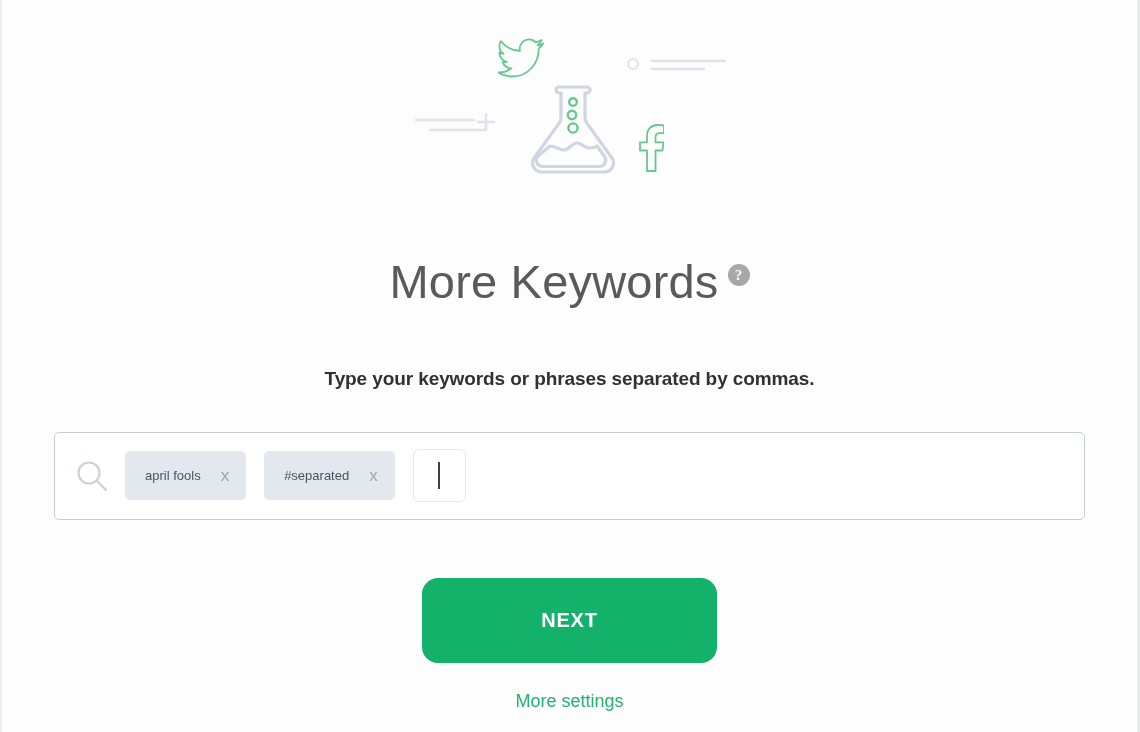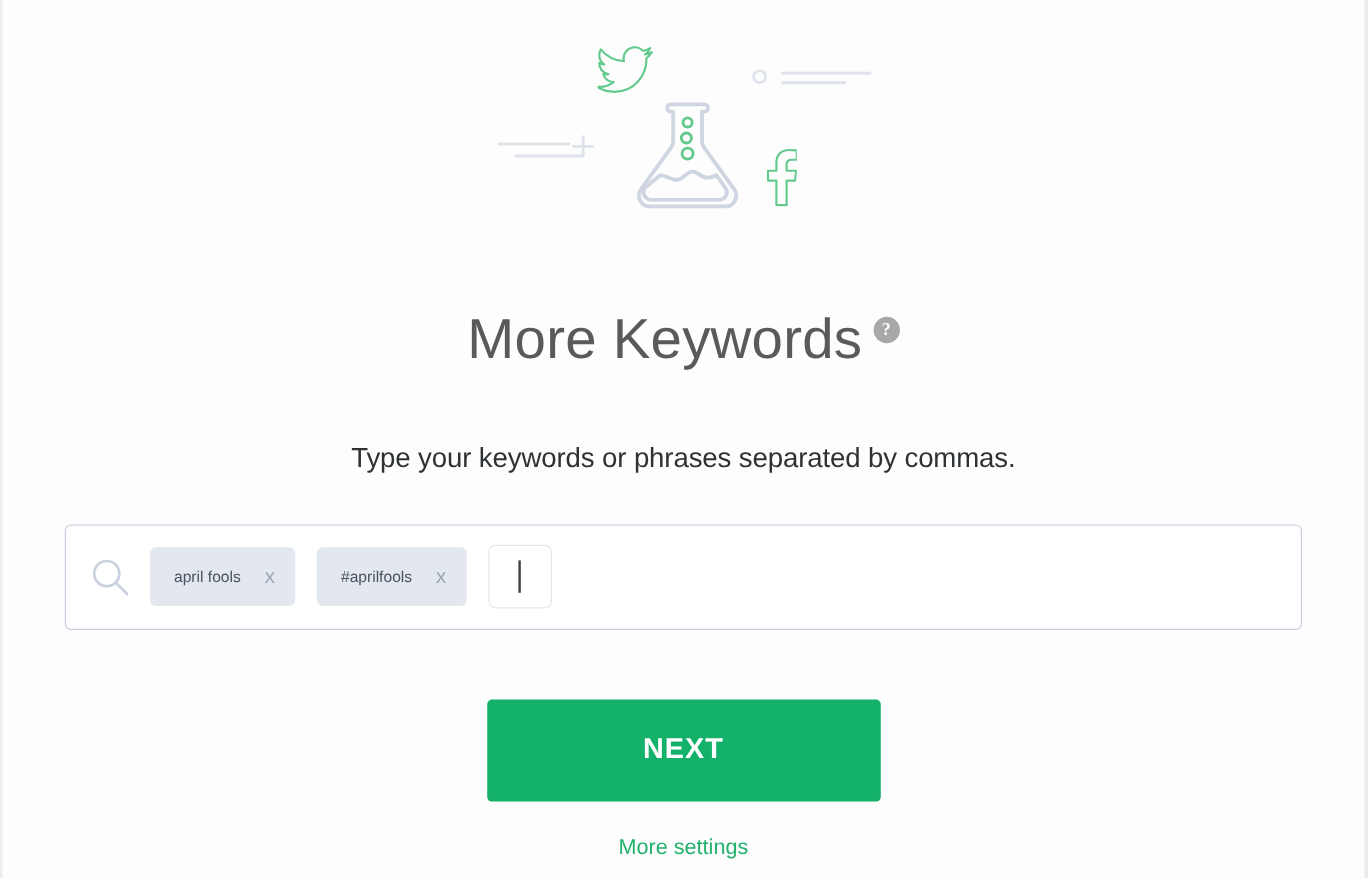--- a/index.html
+++ b/index.html
@@ -59,22 +59,22 @@
     color: #fdfdfd;
     font-size: 15px;
     font-weight: bold;
     line-height: 22px;
     text-align: center;
     font-family: "Liberation Serif", serif;
     cursor: pointer;
   }
   .subtitle {
     text-align: center;
-    font-size: 23px;
-    font-weight: normal;
+    font-size: 19px;
+    font-weight: bold;
     color: #2f3234;
     margin-top: 31px;
     letter-spacing: -0.1px;
   }
 
   
   .search-box {
     margin: 42px 52px 0 52px;
     height: 88px;
     border: 1.5px solid #c5cedd;
@@ -128,27 +128,27 @@
     width: 2px;
     height: 27px;
     background: #3c3f47;
   }
 
   
   .actions { text-align: center; }
   .next-button {
     display: block;
     margin: 58px auto 0 auto;
-    width: 328px;
+    width: 295px;
     height: 85px;
     background: #14b16b;
     border: none;
-    border-radius: 4px;
+    border-radius: 16px;
     color: #ffffff;
-    font-size: 24px;
+    font-size: 20px;
     font-weight: bold;
     letter-spacing: 0.8px;
     font-family: "Liberation Sans", sans-serif;
     cursor: pointer;
   }
   .more-settings {
     display: inline-block;
     margin-top: 28px;
     font-size: 18px;
     color: #23b26d;
@@ -214,21 +214,21 @@
       <line x1="21.5" y1="21.5" x2="31" y2="31" stroke="#c9d1de" stroke-width="2.2" stroke-linecap="round"></line>
     </svg>
   </span>
 
   <div class="tag">
     <span class="tag-label">april fools</span>
     <span class="tag-remove">x</span>
   </div>
 
   <div class="tag">
-    <span class="tag-label">#aprilfools</span>
+    <span class="tag-label">#separated</span>
     <span class="tag-remove">x</span>
   </div>
 
   <div class="tag-input">
     <span class="caret"></span>
   </div>
 </div>
 
 <div class="actions">
   <button class="next-button">NEXT</button>

